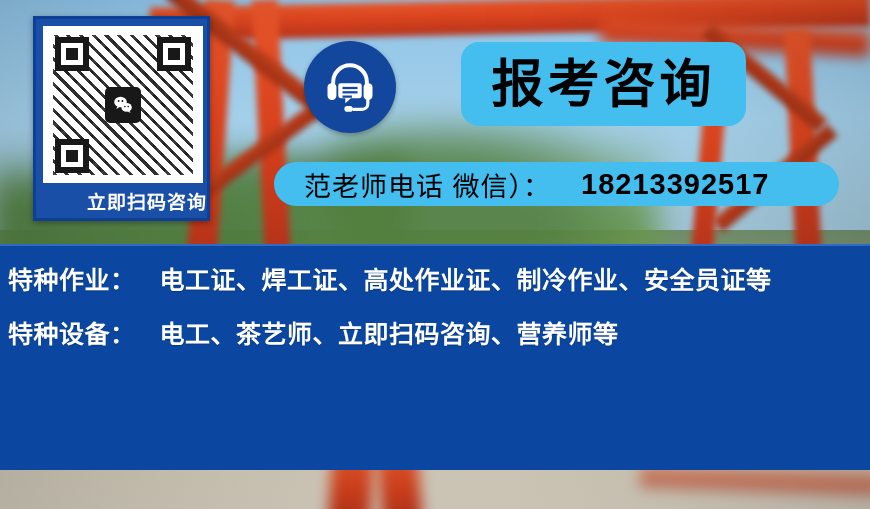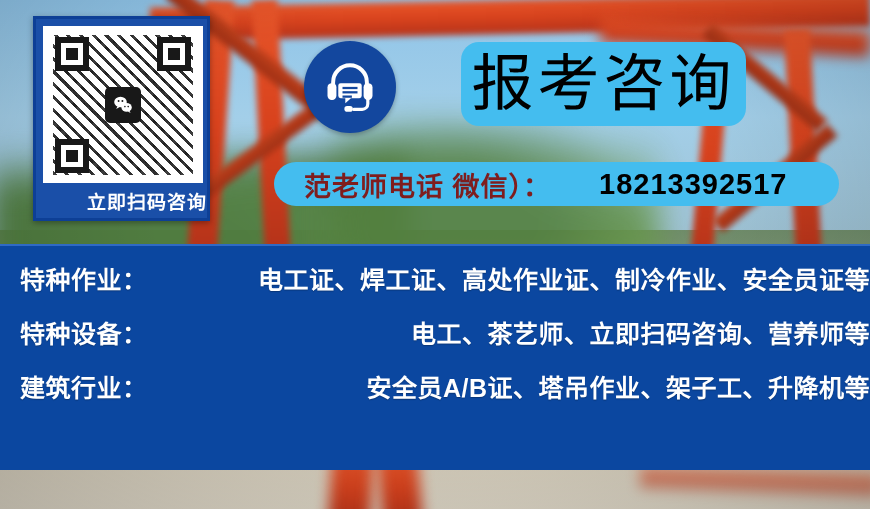--- a/index.html
+++ b/index.html
@@ -165,75 +165,74 @@
     width: 285px;
     height: 84px;
     background: #44bdef;
     border-radius: 18px;
     display: flex;
     align-items: center;
     justify-content: center;
   }
   .pill-title span {
     color: #000000;
-    font-size: 62px;
-    font-weight: normal;
+    font-size: 52px;
+    font-weight: bold;
     letter-spacing: 4px;
     line-height: 1;
     font-family: "Liberation Sans", "DejaVu Sans", sans-serif;
   }
 
   .pill-phone {
     position: absolute;
     left: 274px;
     top: 162px;
     width: 565px;
     height: 44px;
     background: #44bdef;
     border-radius: 22px;
     display: flex;
     align-items: center;
   }
   .pill-phone .contact-label {
-    color: #7f1d1d;
+    color: #000000;
     font-size: 27px;
-    font-weight: bold;
+    font-weight: normal;
     margin-left: 30px;
     letter-spacing: 1px;
     white-space: nowrap;
     font-family: "Liberation Sans", "DejaVu Sans", sans-serif;
   }
   .pill-phone .contact-number {
     color: #000;
     font-size: 29px;
     font-weight: bold;
-    margin-left: 48px;
+    margin-left: 30px;
     letter-spacing: 1px;
     white-space: nowrap;
     font-family: "Liberation Sans", "DejaVu Sans", sans-serif;
   }
 
   
   .service-panel {
     position: absolute;
     left: 0;
     top: 244px;
     width: 870px;
     height: 226px;
     background: #0b47a0;
     border-top: 2px solid #2f6ac4;
     box-sizing: border-box;
   }
   .service-row {
     display: flex;
     align-items: baseline;
-    padding-left: 20px;
+    padding-left: 8px;
     height: 48px;
     margin-top: 6px;
-    justify-content: space-between;
   }
   .service-row:first-child { margin-top: 14px; }
   .service-label {
     color: #ffffff;
     font-size: 25px;
     font-weight: bold;
     white-space: nowrap;
     letter-spacing: .5px;
     text-shadow: 0 1px 1px rgba(0,0,0,.25);
     font-family: "Liberation Sans", "DejaVu Sans", sans-serif;
@@ -335,20 +334,16 @@
       <span class="service-label">特种作业：</span>
       <span class="service-items">电工证、焊工证、高处作业证、制冷作业、安全员证等</span>
     </div>
 
 
     <div class="service-row">
       <span class="service-label">特种设备：</span>
       <span class="service-items">电工、茶艺师、立即扫码咨询、营养师等</span>
     </div>
 
-    <div class="service-row">
-      <span class="service-label">建筑行业：</span>
-      <span class="service-items">安全员A/B证、塔吊作业、架子工、升降机等</span>
-    </div>
 
   </div>
 
 </div>
 
 </body></html>

